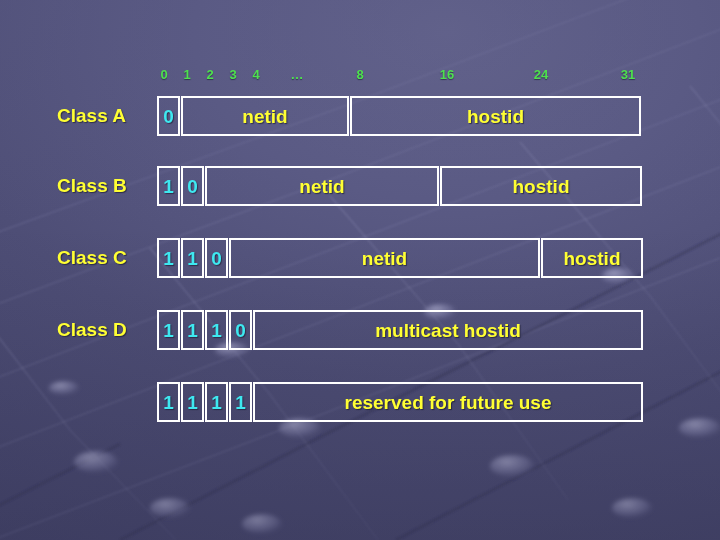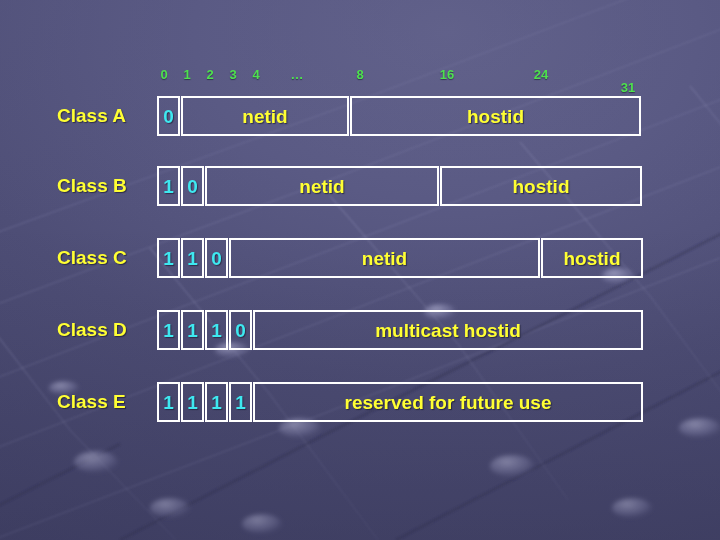--- a/index.html
+++ b/index.html
@@ -185,21 +185,21 @@
   <div class="ruler" id="ruler">
       <div class="tick" style="left: 164px; top: 68px;">0</div>
       <div class="tick" style="left: 187px; top: 68px;">1</div>
       <div class="tick" style="left: 210px; top: 68px;">2</div>
       <div class="tick" style="left: 233px; top: 68px;">3</div>
       <div class="tick" style="left: 256px; top: 68px;">4</div>
       <div class="tick" style="left: 297px; top: 68px;">…</div>
       <div class="tick" style="left: 360px; top: 68px;">8</div>
       <div class="tick" style="left: 447px; top: 68px;">16</div>
       <div class="tick" style="left: 541px; top: 68px;">24</div>
-      <div class="tick" style="left: 628px; top: 81px;">31</div>
+      <div class="tick" style="left: 628px; top: 68px;">31</div>
     </div>
 
   <div id="rows">
       <div class="row" style="top: 96px;">
         <div class="row-label">Class A</div>
         <div class="bar">
           <div class="cell bit">
             <span class="bit-text">0</span>
           </div>
           <div class="cell field" style="flex: 0 0 168px;">
@@ -261,21 +261,20 @@
           </div>
           <div class="cell bit">
             <span class="bit-text">0</span>
           </div>
           <div class="cell field" style="flex: 0 0 390px;">
             <span class="field-text">multicast hostid</span>
           </div>
         </div>
       </div>
       <div class="row" style="top: 382px;">
-        <div class="row-label">Class E</div>
         <div class="bar">
           <div class="cell bit">
             <span class="bit-text">1</span>
           </div>
           <div class="cell bit">
             <span class="bit-text">1</span>
           </div>
           <div class="cell bit">
             <span class="bit-text">1</span>
           </div>

